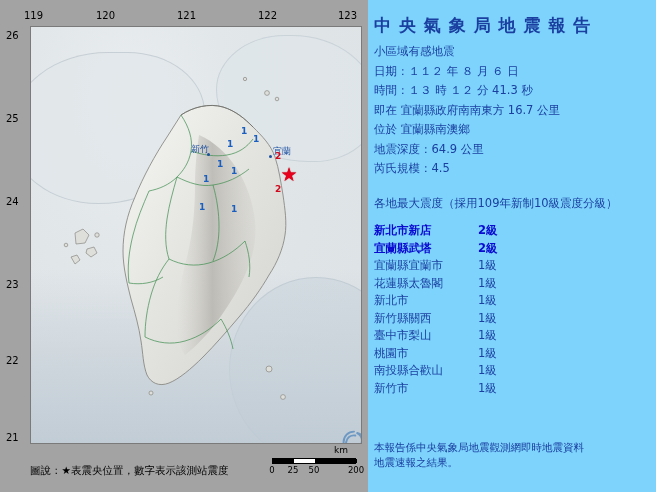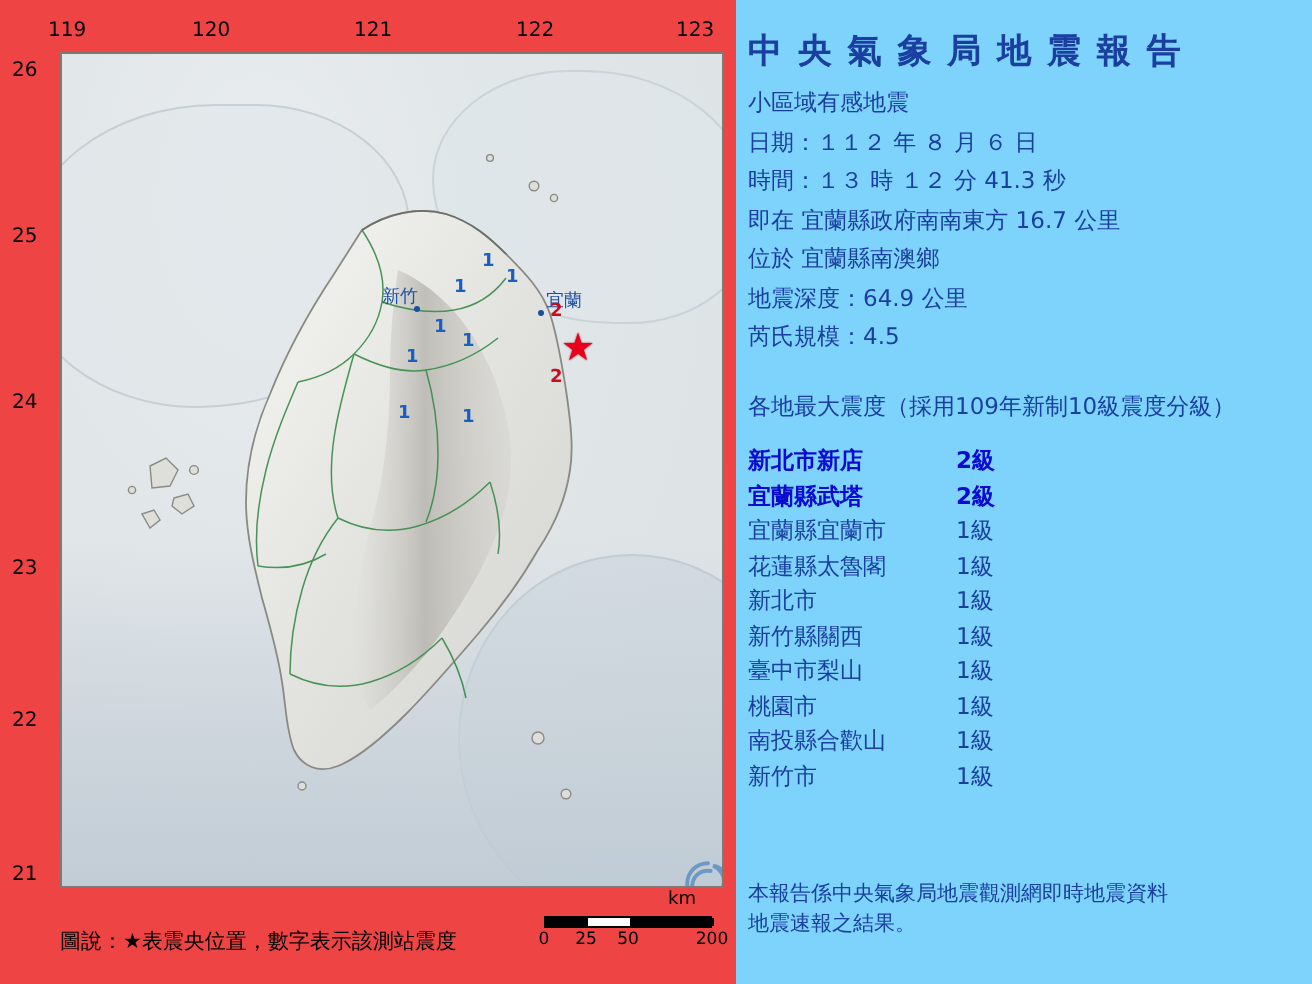--- a/index.html
+++ b/index.html
@@ -19,21 +19,21 @@
     height: 492px;
   }
 
   
   #map-panel {
     position: absolute;
     left: 0;
     top: 0;
     width: 368px;
     height: 492px;
-    background: #ef4444;
+    background: #a3a3a3;
   }
 
   #map-frame {
     position: absolute;
     left: 30px;
     top: 26px;
     width: 330px;
     height: 416px;
     border: 1px solid #7a7a7a;
     background: #f3f3f3;

